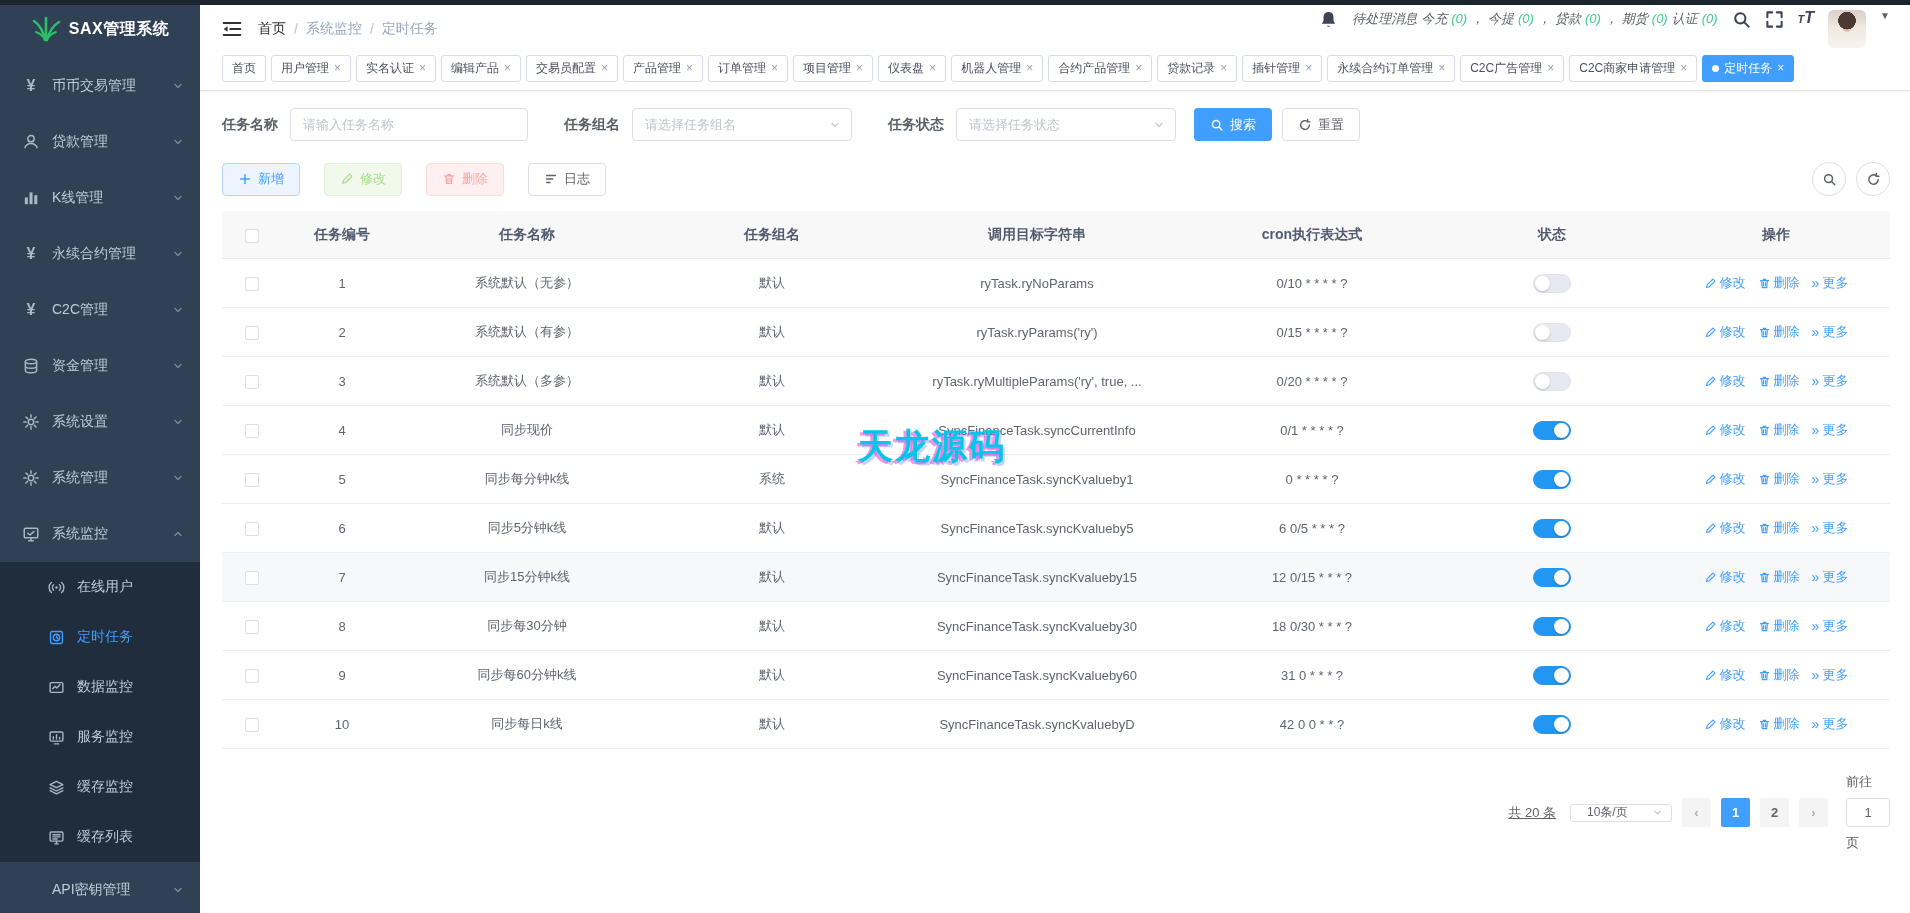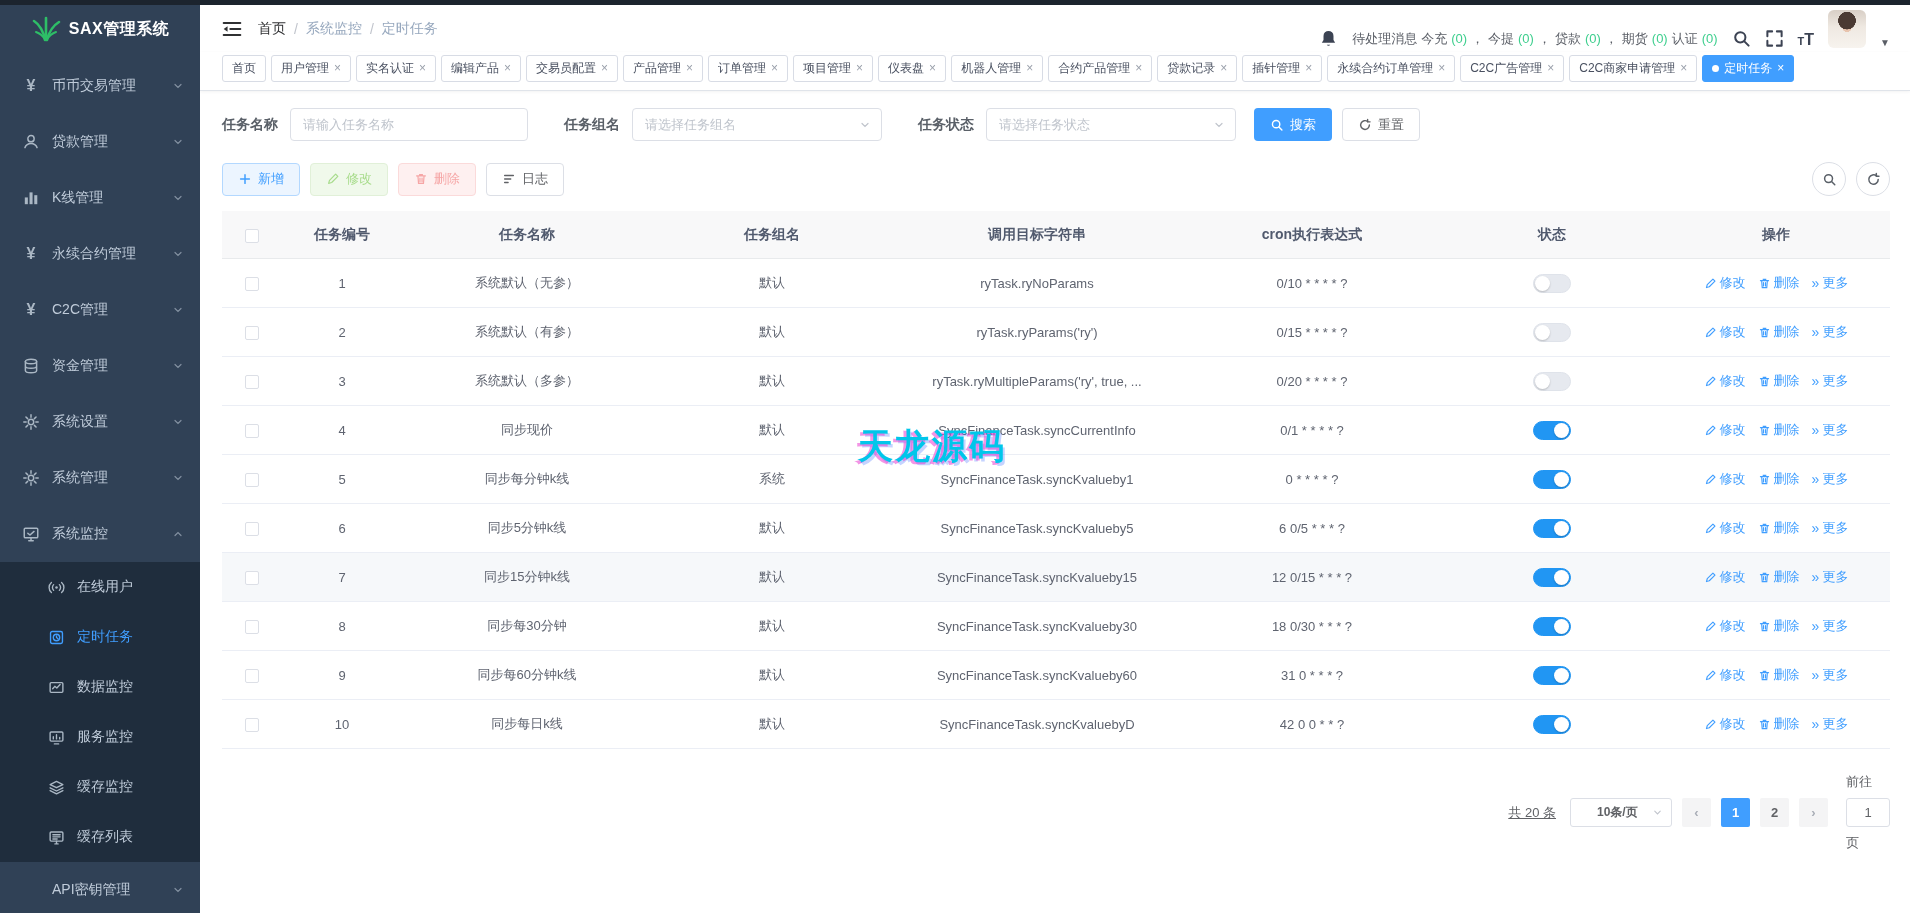--- a/index.html
+++ b/index.html
@@ -24,21 +24,21 @@
   .yen-glyph { font-size:16px; font-weight:bold; }
 
   
   .main { margin-left:200px; }
   .topbar { height:52px; display:flex; align-items:center; padding:5px 20px 0 22px; }
   .fold-btn { width:20px; height:20px; color:#303133; cursor:pointer; margin-right:16px; display:flex; align-items:center; }
   .breadcrumb { font-size:14px; display:flex; align-items:center; gap:8px; }
   .bc-item { color:#97a8be; }
   .bc-item.first { color:#303133; }
   .bc-sep { color:#c0c4cc; }
-  .top-right { margin-left:auto; display:flex; align-items:flex-end; gap:14px; }
+  .top-right { margin-left:auto; display:flex; align-items:flex-start; gap:14px;font-style:italic; }
   .msg-bar { display:flex; align-items:center; gap:4px; font-size:13px; color:#5a5e66; }
   .msg-count { color:#3ecf8e; }
   .hicon { width:19px; height:19px; color:#3c4353; cursor:pointer; display:flex; align-items:center; }
   .tt-icon { font-weight:bold; color:#3c4353; font-size:16px; cursor:pointer; line-height:1; }
   .tt-icon .t-sm { font-size:11px; }
   .avatar { width:38px; height:38px; border-radius:6px; cursor:pointer;
     background:
       radial-gradient(circle at 50% 28%, #4a3a33 0 26%, transparent 27%),
       radial-gradient(circle at 50% 46%, #e8c4ae 0 16%, transparent 17%),
       linear-gradient(180deg,#d8cfc6 0%, #efe9e2 45%, #f7f3ee 100%);
@@ -56,32 +56,32 @@
   .tab.active .tab-close { color:#fff; }
   .tab-dot { width:7px; height:7px; border-radius:50%; background:#fff; display:inline-block; }
 
   
   .content { padding:17px 20px 0 22px; position:relative; }
   .filters { display:flex; align-items:center; gap:10px; }
   .f-label { font-size:14px; font-weight:bold; color:#5a6068; margin-right:2px; }
   .inp { width:238px; height:33px; border:1px solid #dcdfe6; border-radius:4px; padding:0 12px;
     font-size:13px; color:#737373; outline:none; font-family:inherit; }
   .inp::placeholder { color:#bfc4cc; }
-  .fake-select { width:250px; height:33px; border:1px solid #dcdfe6; border-radius:4px;
+  .fake-select { width:220px; height:33px; border:1px solid #dcdfe6; border-radius:4px;
     display:flex; align-items:center; padding:0 10px 0 12px; cursor:pointer; }
   .fs-placeholder { flex:1; font-size:13px; color:#bfc4cc; }
   .fake-select .chev { color:#c0c4cc; width:12px; height:12px; }
   .gap28 { width:16px; }
   .btn { height:33px; display:inline-flex; align-items:center; gap:6px; padding:12px 15px;
     font-size:13px; border-radius:4px; border:1px solid transparent; cursor:pointer; }
   .btn .bic { width:14px; height:14px; display:flex; align-items:center; }
   .btn-search { background:#409eff; color:#fff; margin-left:8px; }
   .btn-reset { background:#fff; color:#606266; border-color:#dcdfe6; }
 
-  .toolbar { margin-top:21px; display:flex; align-items:center; gap:10px; }
+  .toolbar { margin-top:21px; display:flex; align-items:center; gap:24px; }
   .btn-add { background:#ecf5ff; color:#409eff; border-color:#b3d8ff; }
   .btn-edit { background:#f0f9eb; color:#a8dc8c; border-color:#e1f0d8; }
   .btn-del { background:#fef0f0; color:#f6a6a6; border-color:#fbdada; }
   .btn-log { background:#fff; color:#606266; border-color:#dcdfe6; }
   .tool-right { margin-left:auto; display:flex; gap:10px; }
   .circ { width:34px; height:34px; border-radius:50%; border:1px solid #dcdfe6; color:#5a6068;
     display:flex; align-items:center; justify-content:center; cursor:pointer; background:#fff; }
   .circ svg { width:15px; height:15px; }
 
   
@@ -105,22 +105,22 @@
   .more-glyph { font-size:14px; line-height:1; }
 
   .watermark { position:absolute; left:658px; top:332px; font-size:35px; font-weight:bold;
     color:#00c6ea; letter-spacing:2px; pointer-events:none; z-index:5;
     text-shadow:-3px 2px 0 rgba(233,62,207,.55), 2px 3px 0 rgba(64,110,255,.30); }
 
   
   .pagination { margin-top:24px; display:flex; align-items:center; justify-content:flex-end; gap:10px;
     font-size:13px; color:#606266; padding-bottom:20px; }
   .pg-total { margin-right:4px;text-decoration:underline; }
-  .pg-size { width:102px; height:29px; border:1px solid #dcdfe6; border-radius:3px; display:flex;
-    align-items:center; padding:0 8px 0 26px; cursor:pointer;font-weight:bold; }
+  .pg-size { width:102px; height:18px; border:1px solid #dcdfe6; border-radius:3px; display:flex;
+    align-items:center; padding:0 8px 0 16px; cursor:pointer; }
   .pg-size span { flex:1; font-size:12px; color:#606266; }
   .pg-size .chev { width:11px; height:11px; color:#c0c4cc; }
   .pg-btn { min-width:29px; height:29px; background:#f4f4f5; color:#a8adb6; border-radius:2px;
     display:flex; align-items:center; justify-content:center; cursor:pointer; font-weight:bold; }
   .pg-page { min-width:29px; height:29px; background:#f4f4f5; color:#606266; border-radius:2px;
     display:flex; align-items:center; justify-content:center; cursor:pointer; font-weight:bold; }
   .pg-page.active { background:#409eff; color:#fff; }
   .pg-goto { display:flex; align-items:flex-start; gap:7px; margin-left:8px;flex-direction:column; }
   .pg-input { width:44px; height:29px; border:1px solid #dcdfe6; border-radius:3px; text-align:center;
     font-size:13px; color:#606266; outline:none; font-family:inherit; }

